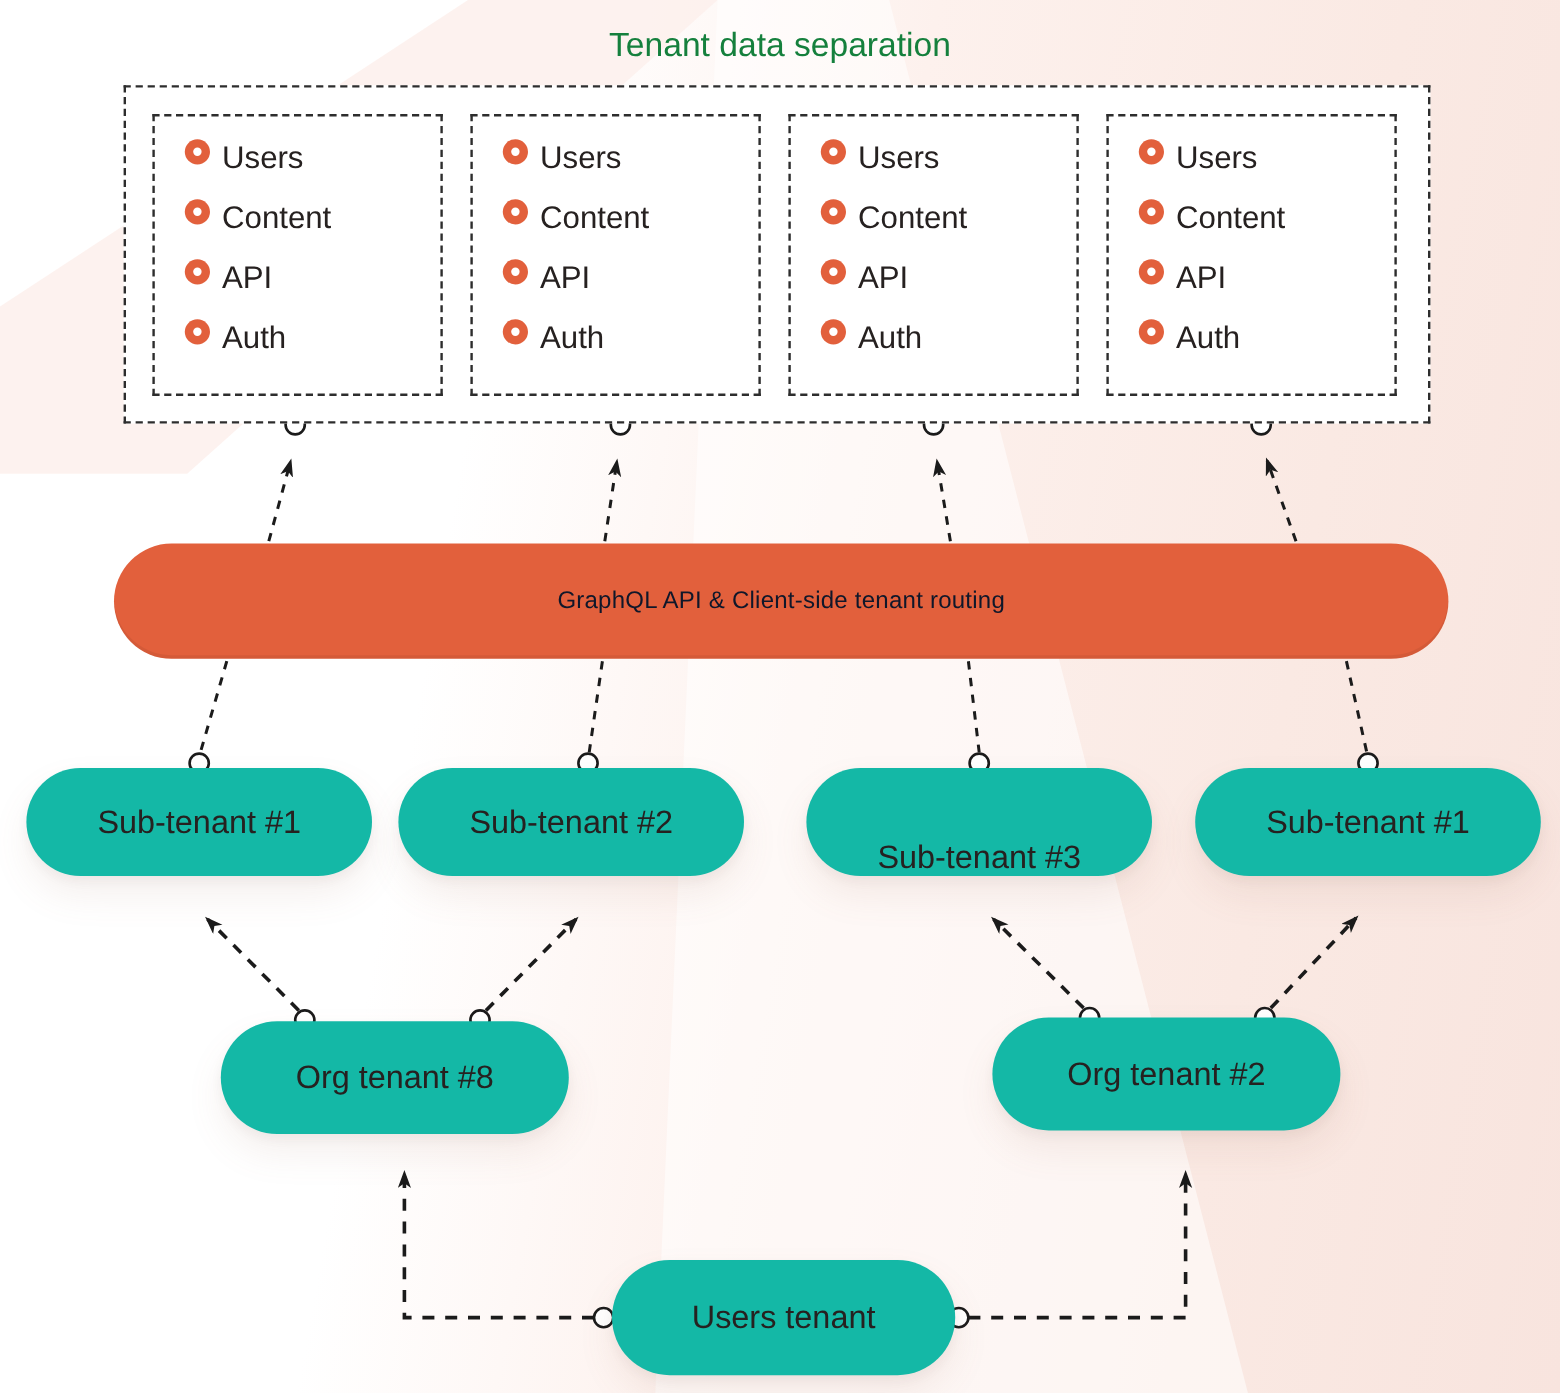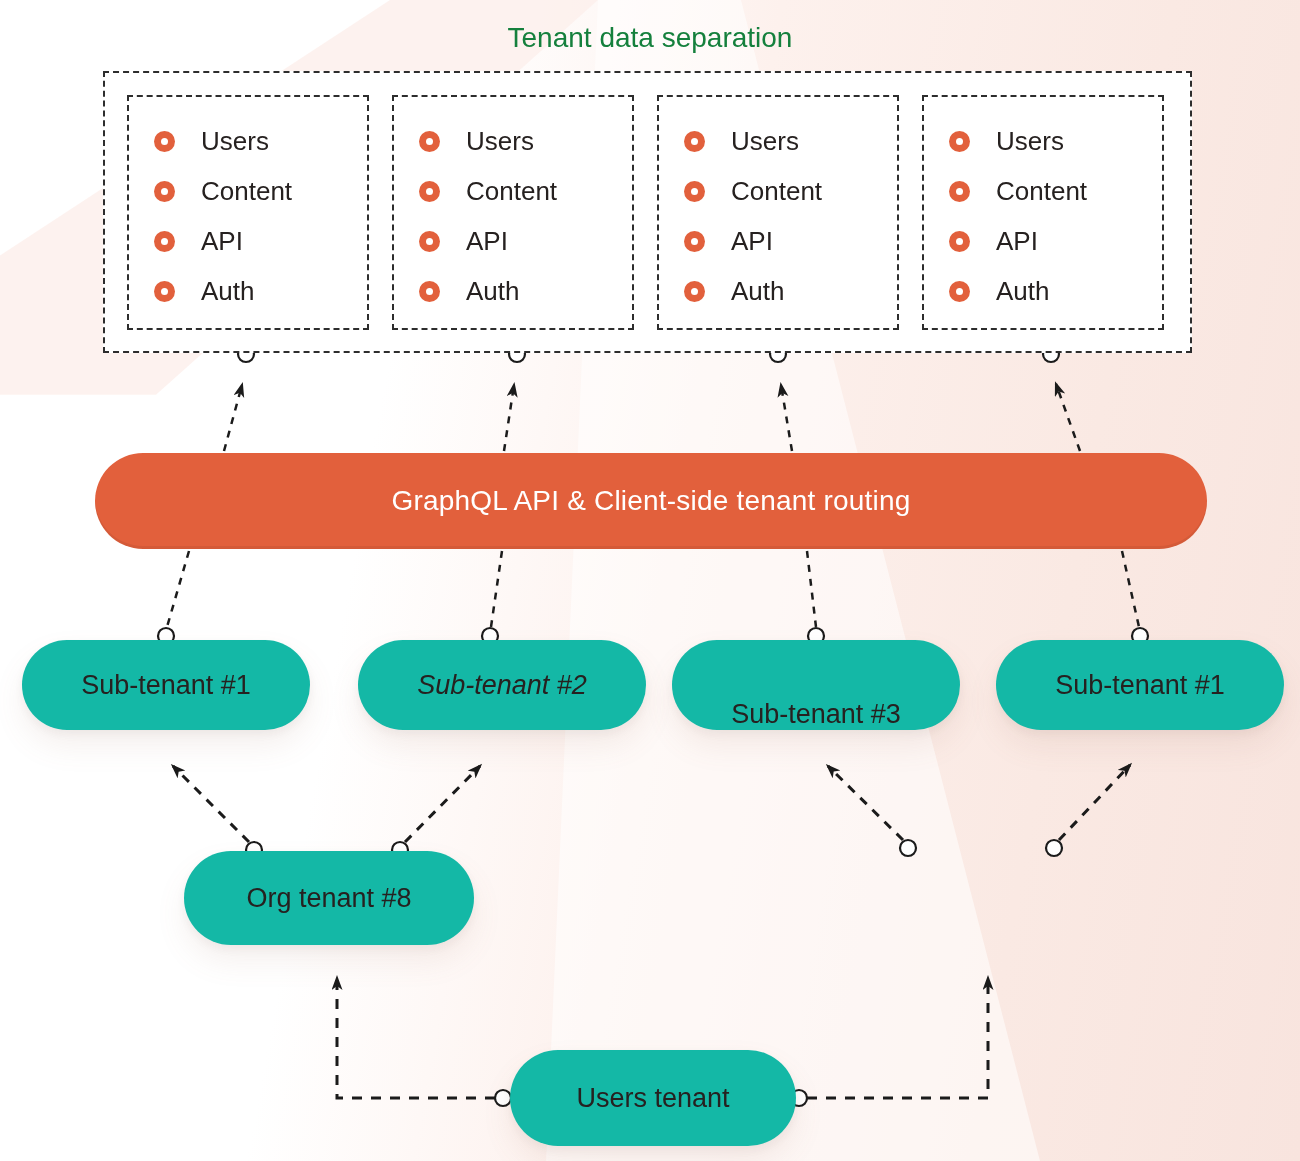--- a/index.html
+++ b/index.html
@@ -46,21 +46,21 @@
   }
   .tenant-box{
     position:absolute;
     top:95px;width:242px;height:235px;
     border:2px dashed #2d2d2d;
     box-sizing:border-box;
     background:#ffffff;
     padding:19px 0 0 25px;
   }
   .tenant-item{
-    display:flex;align-items:center;gap:26px;height:50px;
+    display:flex;align-items:flex-start;gap:10px;height:50px;
   }
   .bullet{
     width:21px;height:21px;border-radius:50%;
     background:#E2603C;
     display:flex;align-items:center;justify-content:center;
     flex:0 0 auto;
   }
   .bullet::after{
     content:"";width:7px;height:7px;border-radius:50%;background:#ffffff;
   }
@@ -69,33 +69,33 @@
   .routing-bar{
     position:absolute;
     left:95px;top:453px;width:1112px;height:96px;
     background:linear-gradient(180deg,#e5елlocal 0%,#e2603c 100%);
     background:#E2603C;
     border-radius:48px;
     display:flex;align-items:center;justify-content:center;
     box-shadow:inset 0 -3px 0 rgba(0,0,0,0.06);
   }
   .routing-bar span{
-    color:#ffffff;font-size:28px;letter-spacing:0.2px;
+    color:#0f172a;font-size:20px;letter-spacing:0.2px;
   }
 
   .pill{
     position:absolute;
     background:#14b8a6;
     border-radius:48px;
     display:flex;align-items:center;justify-content:center;
     font-size:27px;color:#262120;
     box-shadow:0 16px 30px rgba(160,105,85,0.10), 0 4px 10px rgba(60,40,30,0.05);
   }
   .sub-pill{width:288px;height:90px;top:640px;}
-  .sub-1{left:22px;} .sub-2{left:358px;font-style:italic;} .sub-3{left:672px;align-items:flex-end;} .sub-4{left:996px;}
+  .sub-1{left:22px;} .sub-2{left:332px;} .sub-3{left:672px;align-items:flex-end;} .sub-4{left:996px;}
   .org-pill{width:290px;height:94px;}
   .org-1{left:184px;top:851px;}
   .org-2{left:827px;top:848px;}
   .root-pill{width:286px;height:96px;left:510px;top:1050px;}
 
   svg.connectors{position:absolute;left:0;top:0;width:1300px;height:1161px;pointer-events:none;}
   .dash-line{stroke:#1B1B1B;stroke-width:2.5;fill:none;stroke-dasharray:7 7;}
   .dash-thick{stroke:#1B1B1B;stroke-width:3;fill:none;stroke-dasharray:9 8;}
   .dash-elbow{stroke:#1B1B1B;stroke-width:3;fill:none;stroke-dasharray:10 9;}
   .dot{fill:#ffffff;stroke:#1B1B1B;stroke-width:2.2;}
@@ -253,18 +253,21 @@
   <div class="pill sub-pill sub-3">
       <span>Sub-tenant #3</span>
     </div>
   <div class="pill sub-pill sub-4">
       <span>Sub-tenant #1</span>
     </div>
 
   <div class="pill org-pill org-1">
       <span>Org tenant #8</span>
     </div>
+  <div class="pill org-pill org-2">
+      <span>Org tenant #2</span>
+    </div>
 
   <div class="pill root-pill">
       <span>Users tenant</span>
     </div>
 
 </div>
 
 </body></html>

